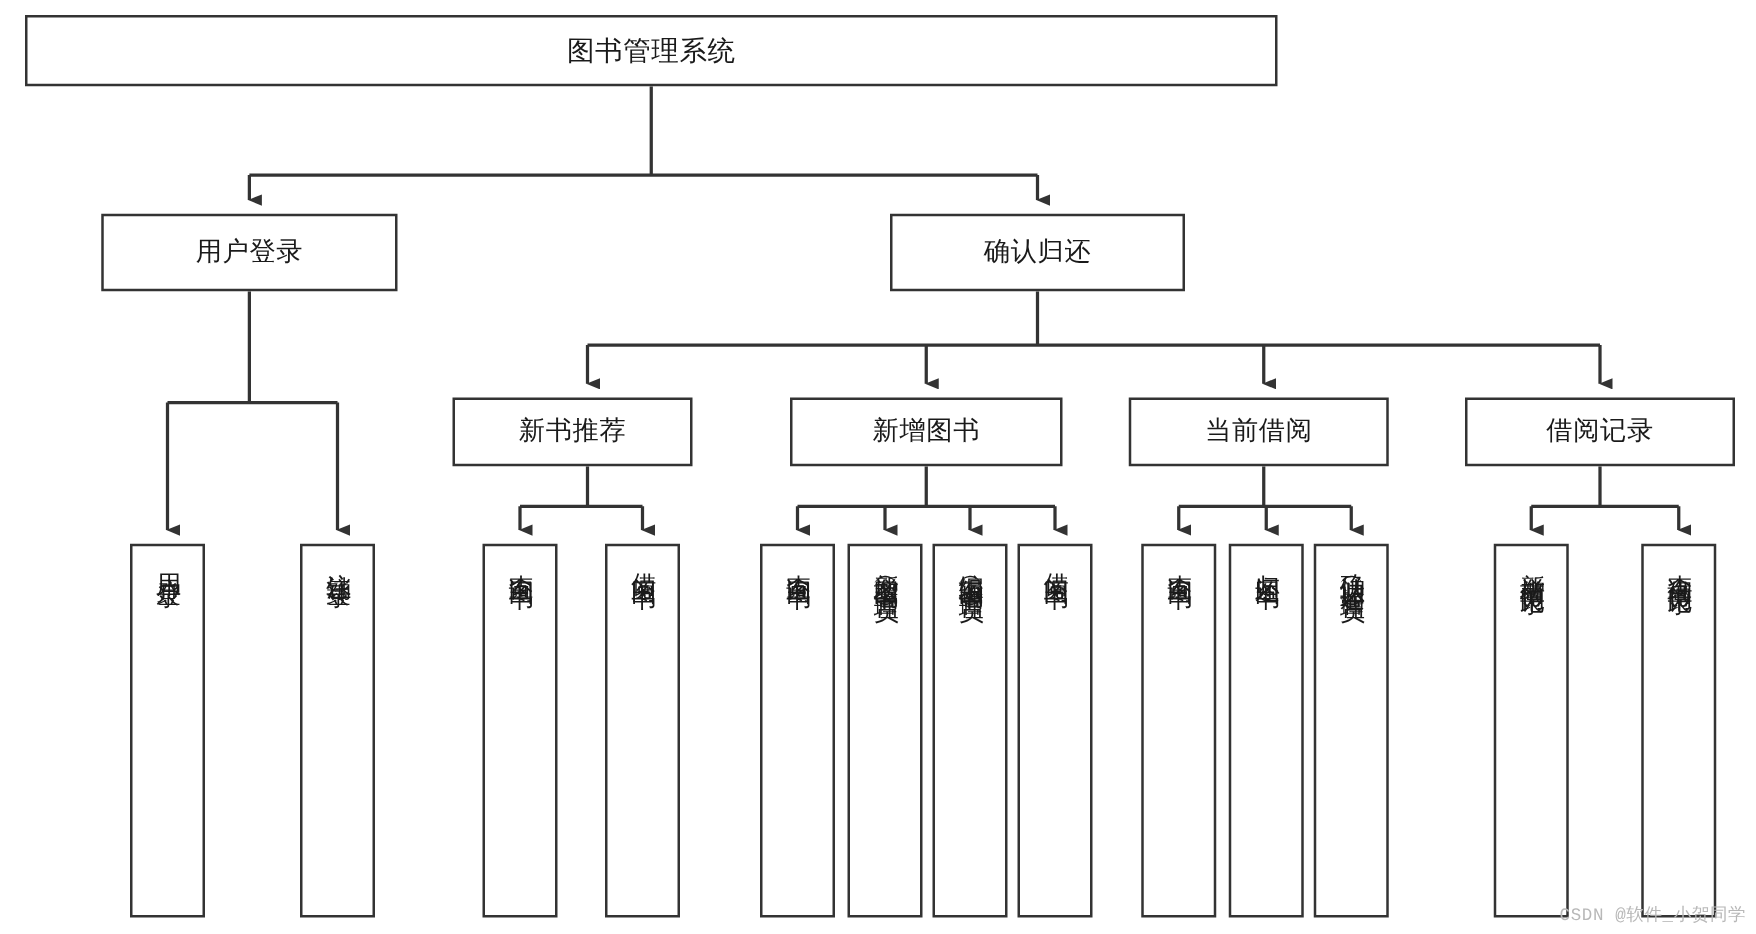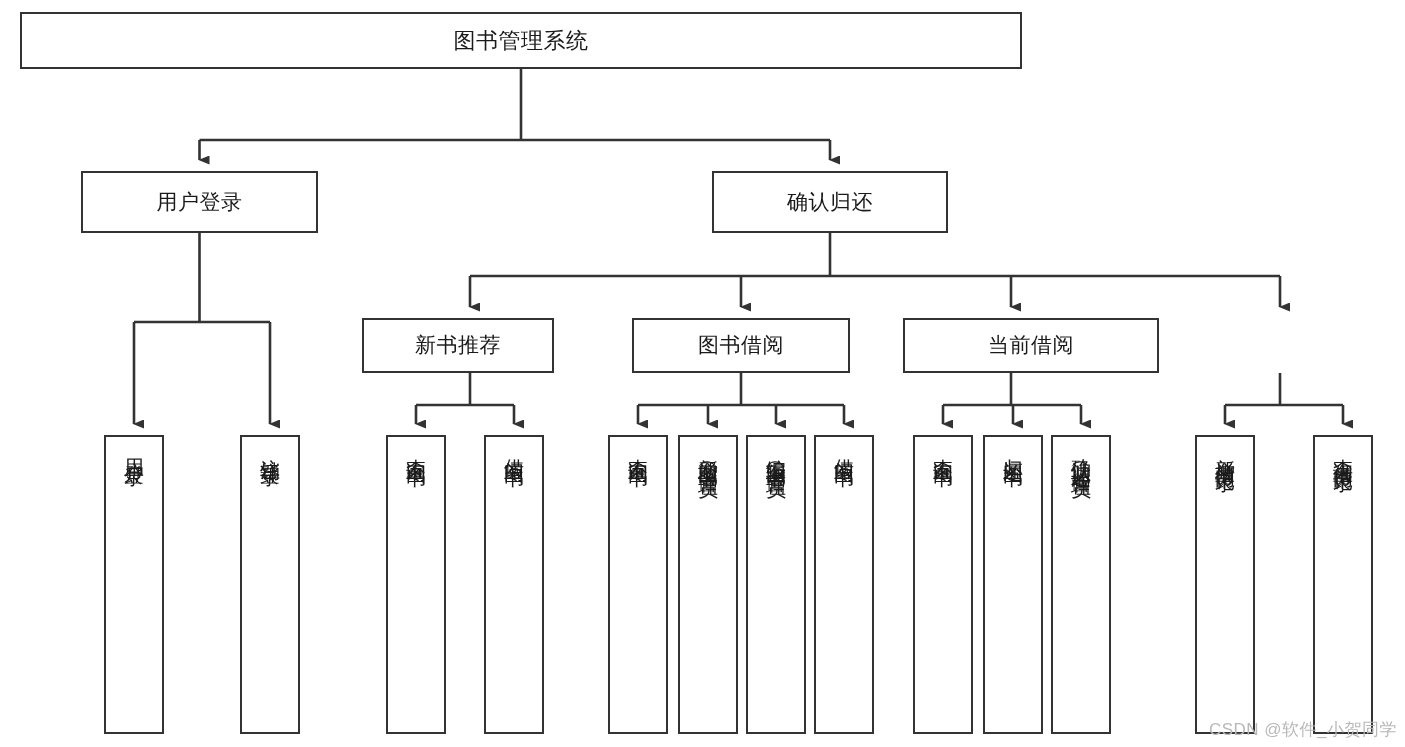--- a/index.html
+++ b/index.html
@@ -56,25 +56,26 @@
     line-height: 1.05;
     letter-spacing: 3px;
     white-space: nowrap;
   }
   .node.root .label {
     font-size: 22px;
   }
   .watermark {
     position: absolute;
     color: #b8b8b8;
-    font-size: 17px;
+    font-size: 14px;
     white-space: nowrap;
     letter-spacing: 0.5px;
     right: 8px;
     bottom: 6px;
+    font-family: Liberation Mono, monospace;
   }
 </style>
 </head>
 <body>
 
 <div id="canvas">
 
   <svg id="wires" viewBox="0 0 1405 747" xmlns="http://www.w3.org/2000/svg">
     <defs>
       <marker id="arrowhead" markerWidth="9" markerHeight="11" refX="4.5" refY="10" orient="auto" markerUnits="userSpaceOnUse">
@@ -147,27 +148,30 @@
 
   <div class="node horiz" style="left:712px; top:171px; width:236px; height:62px;">
     <span class="label">确认归还</span>
   </div>
 
   <div class="node horiz" style="left:362px; top:318px; width:192px; height:55px;">
     <span class="label">新书推荐</span>
   </div>
 
   <div class="node horiz" style="left:632px; top:318px; width:218px; height:55px;">
-    <span class="label">图书借阅</span>
-  </div>
-
-  <div class="node horiz" style="left:903px; top:318px; width:256px; height:55px;">
+    <span class="label">新增图书</span>
+  </div>
+
+  <div class="node horiz" style="left:903px; top:318px; width:208px; height:55px;">
     <span class="label">当前借阅</span>
   </div>
 
+  <div class="node horiz" style="left:1172px; top:318px; width:216px; height:55px;">
+    <span class="label">借阅记录</span>
+  </div>
 
   <div class="node vert" style="left:104px; top:435px; width:60px; height:299px;">
     <span class="label">用户登录</span>
   </div>
 
   <div class="node vert" style="left:240px; top:435px; width:60px; height:299px;">
     <span class="label">注销登录</span>
   </div>
 
   <div class="node vert" style="left:386px; top:435px; width:60px; height:299px;">

